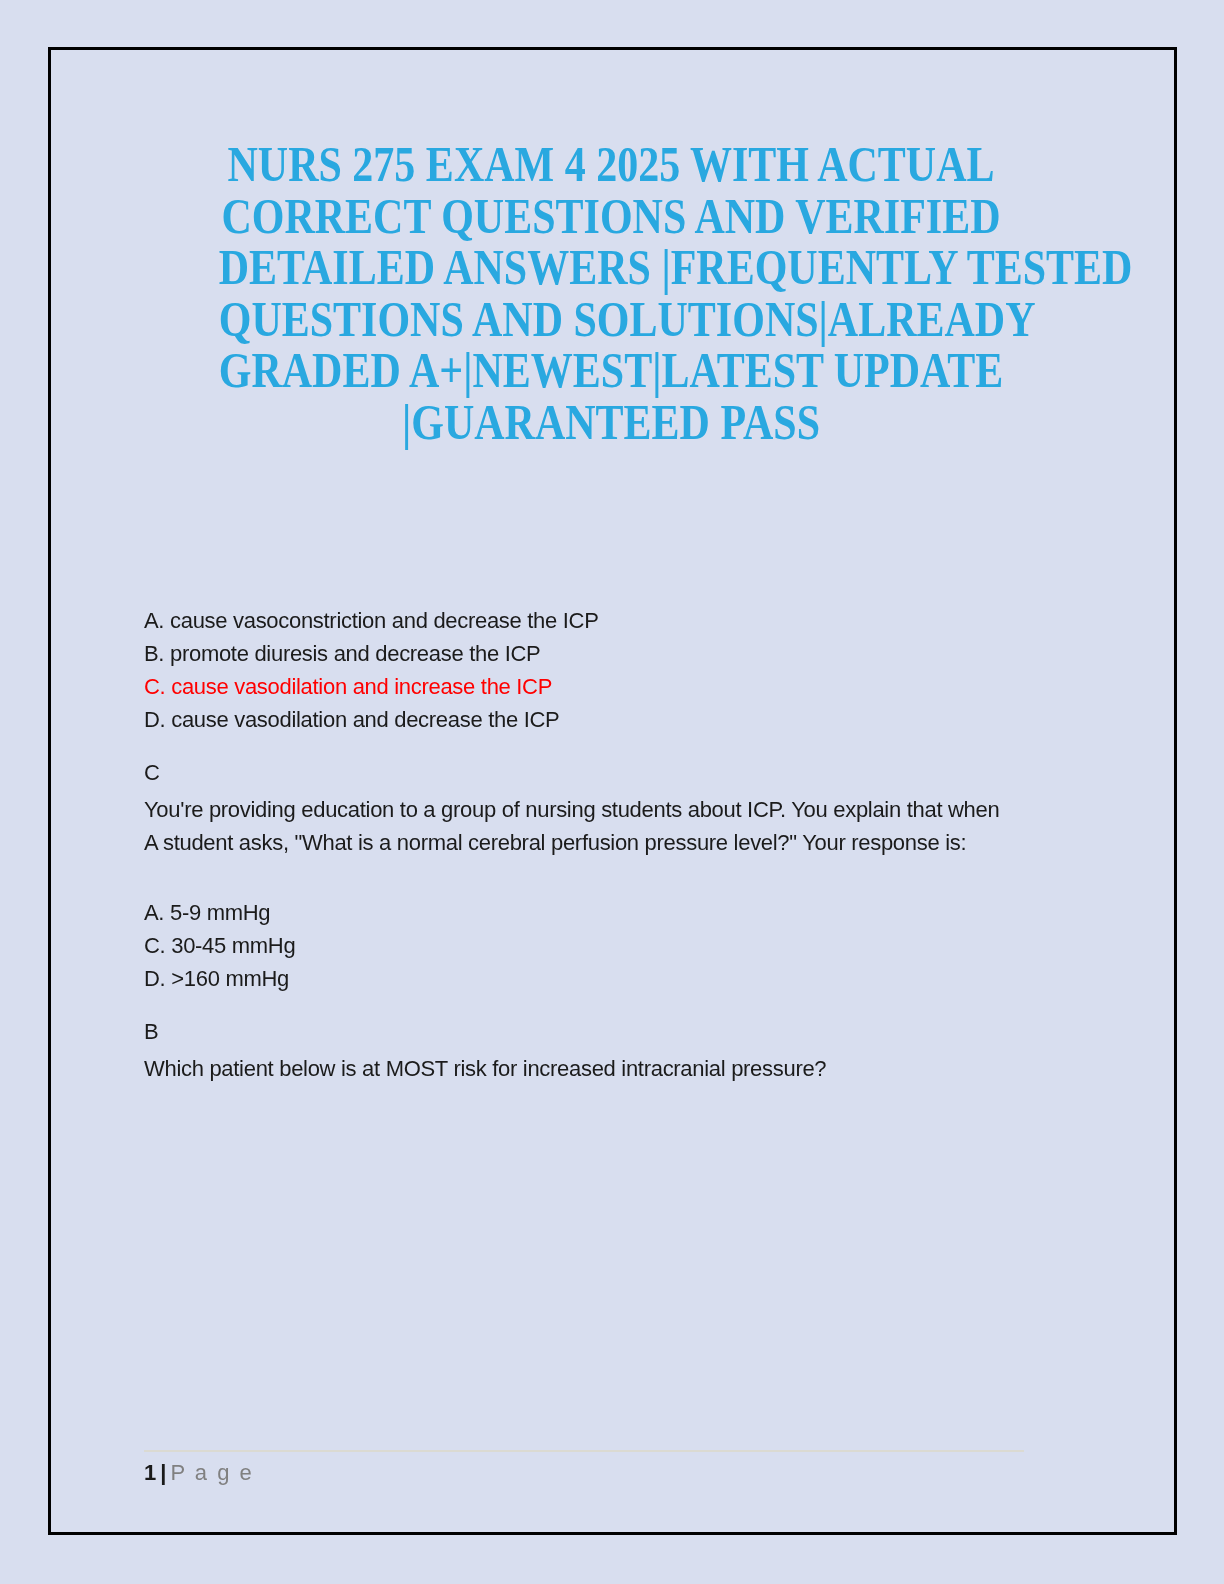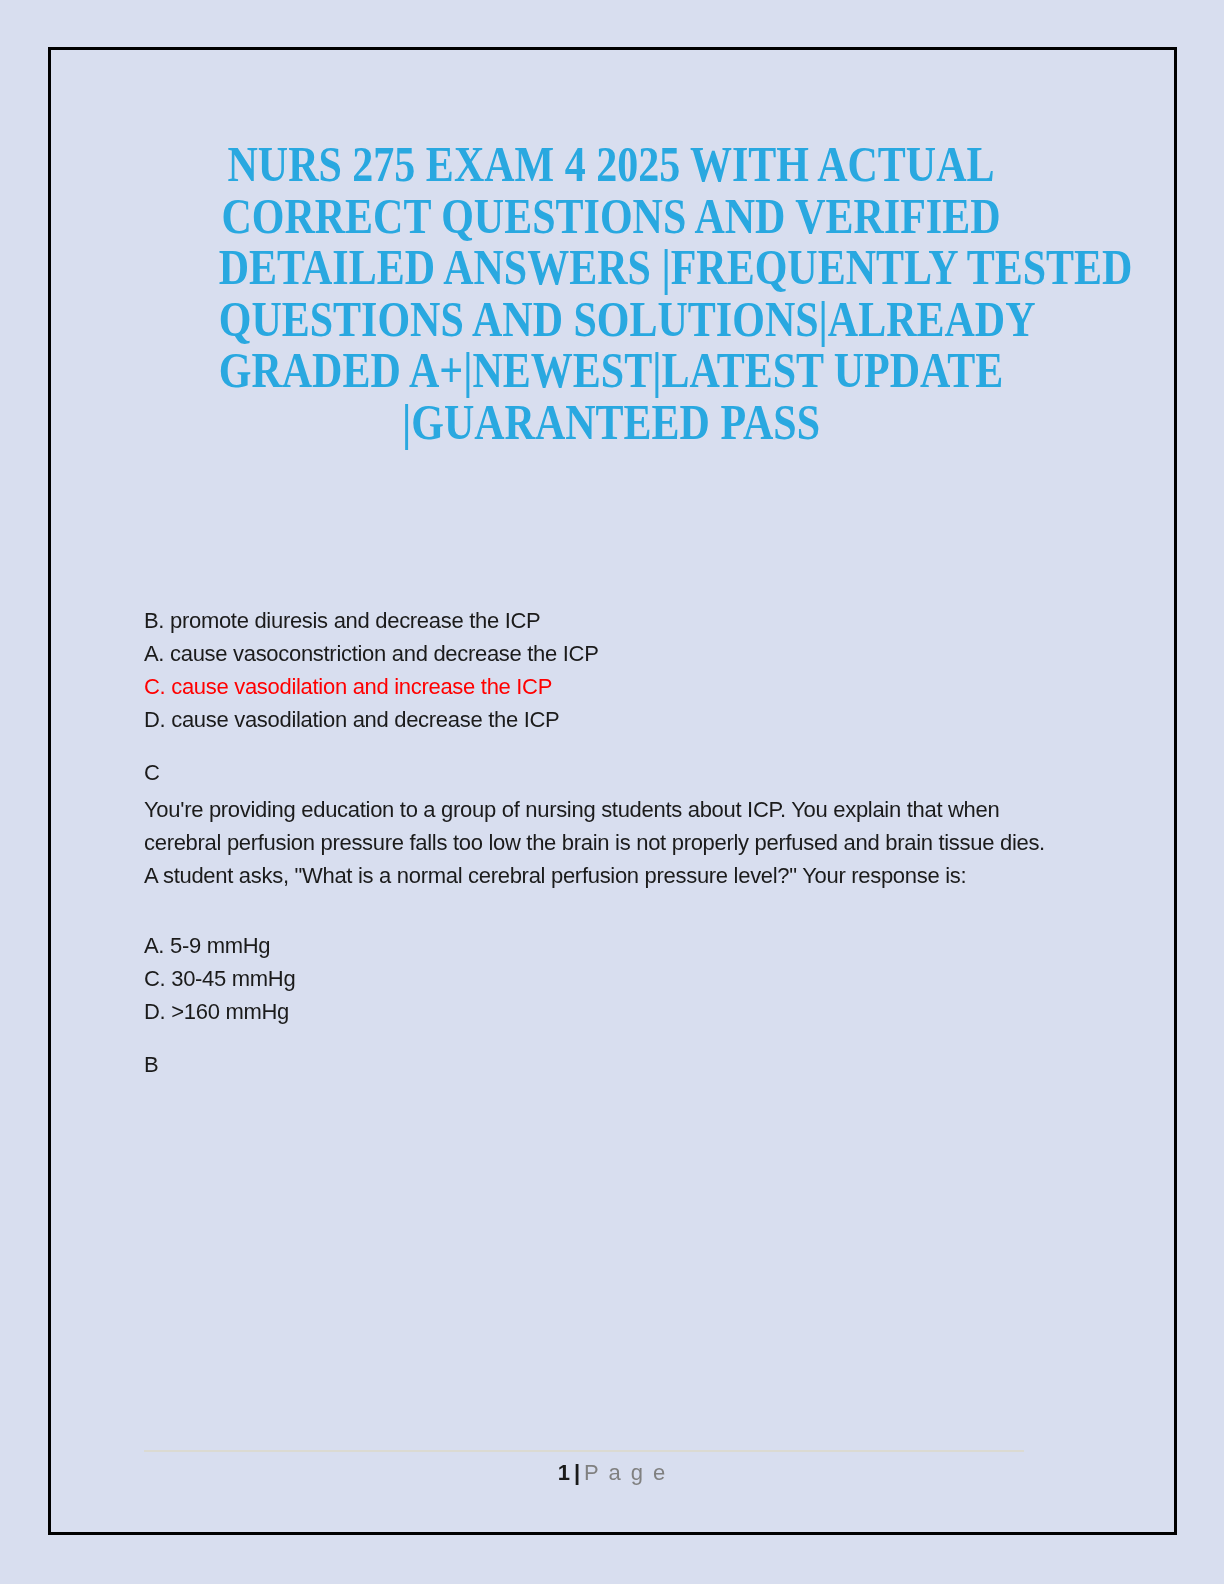--- a/index.html
+++ b/index.html
@@ -48,61 +48,63 @@
     position:absolute;
     left:93px;top:1400px;
     width:937px;
     font-size:22px;
     line-height:33px;
   }
   .footer-rule{
     width:880px;height:2px;
     background:var(--rule-color,#dbdad2);
   }
-  .footer-text{margin-top:4px;color:var(--ink,#1b1b1b);text-align:center;}
+  .footer-text{margin-top:4px;color:var(--ink,#1b1b1b);}
   .footer-num{font-weight:bold;color:#1a1a1a;}
   .footer-sep{font-weight:bold;color:#1a1a1a;padding:0 4px;}
   .footer-label{color:var(--footer-gray,#808080);letter-spacing:2px;}
 </style>
 </head>
 <body>
 
 <div class="page">
   <div class="frame">
     <div class="content">
       <div class="doc-title" id="doc-title">
           <div class="title-line">NURS 275 EXAM 4 2025 WITH ACTUAL</div>
           <div class="title-line">CORRECT QUESTIONS AND VERIFIED</div>
           <div class="title-line">DETAILED ANSWERS |FREQUENTLY TESTED</div>
           <div class="title-line">QUESTIONS AND SOLUTIONS|ALREADY</div>
           <div class="title-line">GRADED A+|NEWEST|LATEST UPDATE</div>
           <div class="title-line">|GUARANTEED PASS</div>
         </div>
       <div class="body-text" id="doc-body">
           <div class="block block-options">
+            <div class="line">A. cause vasoconstriction and decrease the ICP</div>
             <div class="line">B. promote diuresis and decrease the ICP</div>
-            <div class="line">A. cause vasoconstriction and decrease the ICP</div>
             <div class="line opt-correct">C. cause vasodilation and increase the ICP</div>
             <div class="line">D. cause vasodilation and decrease the ICP</div>
           </div>
           <div class="block block-answer">
             <div class="line">C</div>
           </div>
           <div class="block block-question">
             <div class="line">You're providing education to a group of nursing students about ICP. You explain that when</div>
-            <div class="line">cerebral perfusion pressure falls too low the brain is not properly perfused and brain tissue dies.</div>
             <div class="line">A student asks, "What is a normal cerebral perfusion pressure level?" Your response is:</div>
           </div>
           <div class="block block-options">
             <div class="line">A. 5-9 mmHg</div>
             <div class="line">C. 30-45 mmHg</div>
             <div class="line">D. &gt;160 mmHg</div>
           </div>
           <div class="block block-answer">
             <div class="line">B</div>
+          </div>
+          <div class="block block-question">
+            <div class="line">Which patient below is at MOST risk for increased intracranial pressure?</div>
           </div>
         </div>
     </div>
     <div class="footer">
       <div class="footer-rule"></div>
       <div class="footer-text">
         <span class="footer-num">1</span><span class="footer-sep">|</span><span class="footer-label">P a g e</span>
       </div>
     </div>
   </div>

